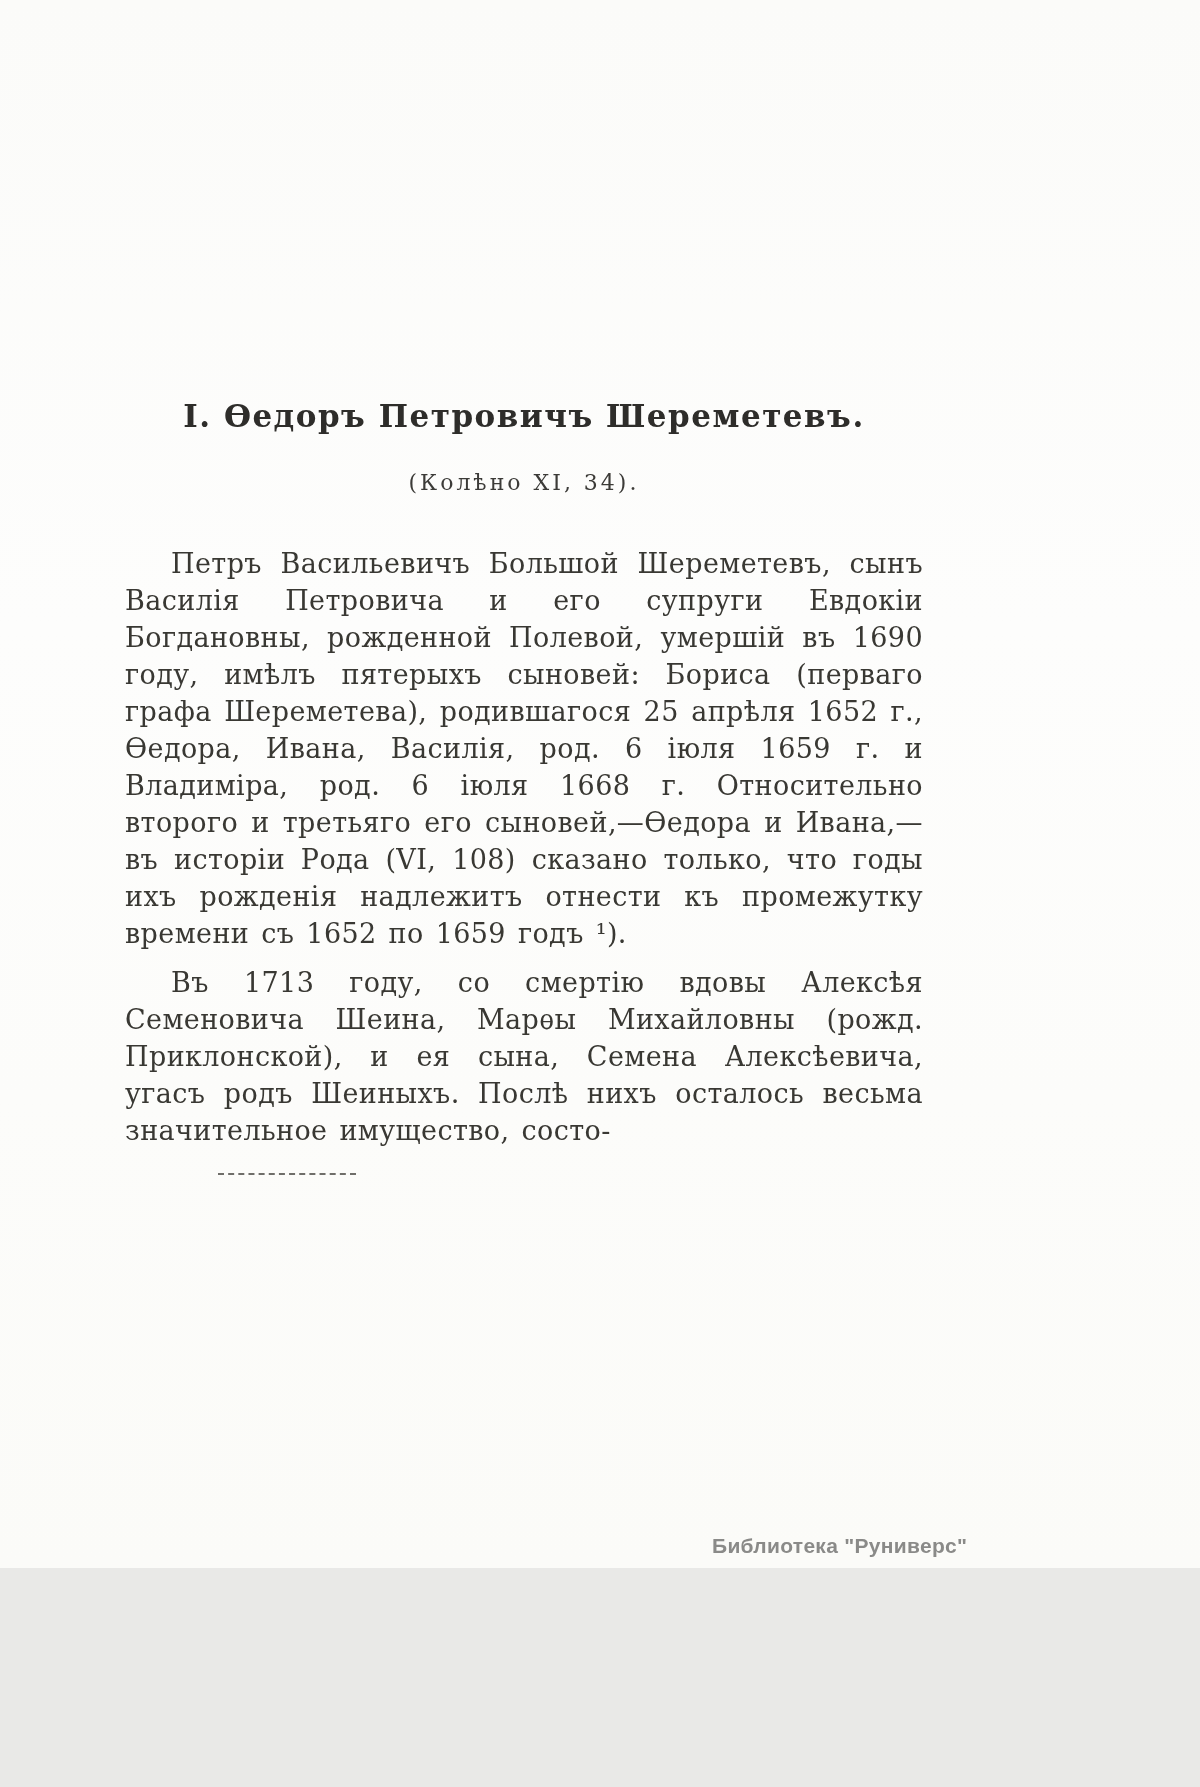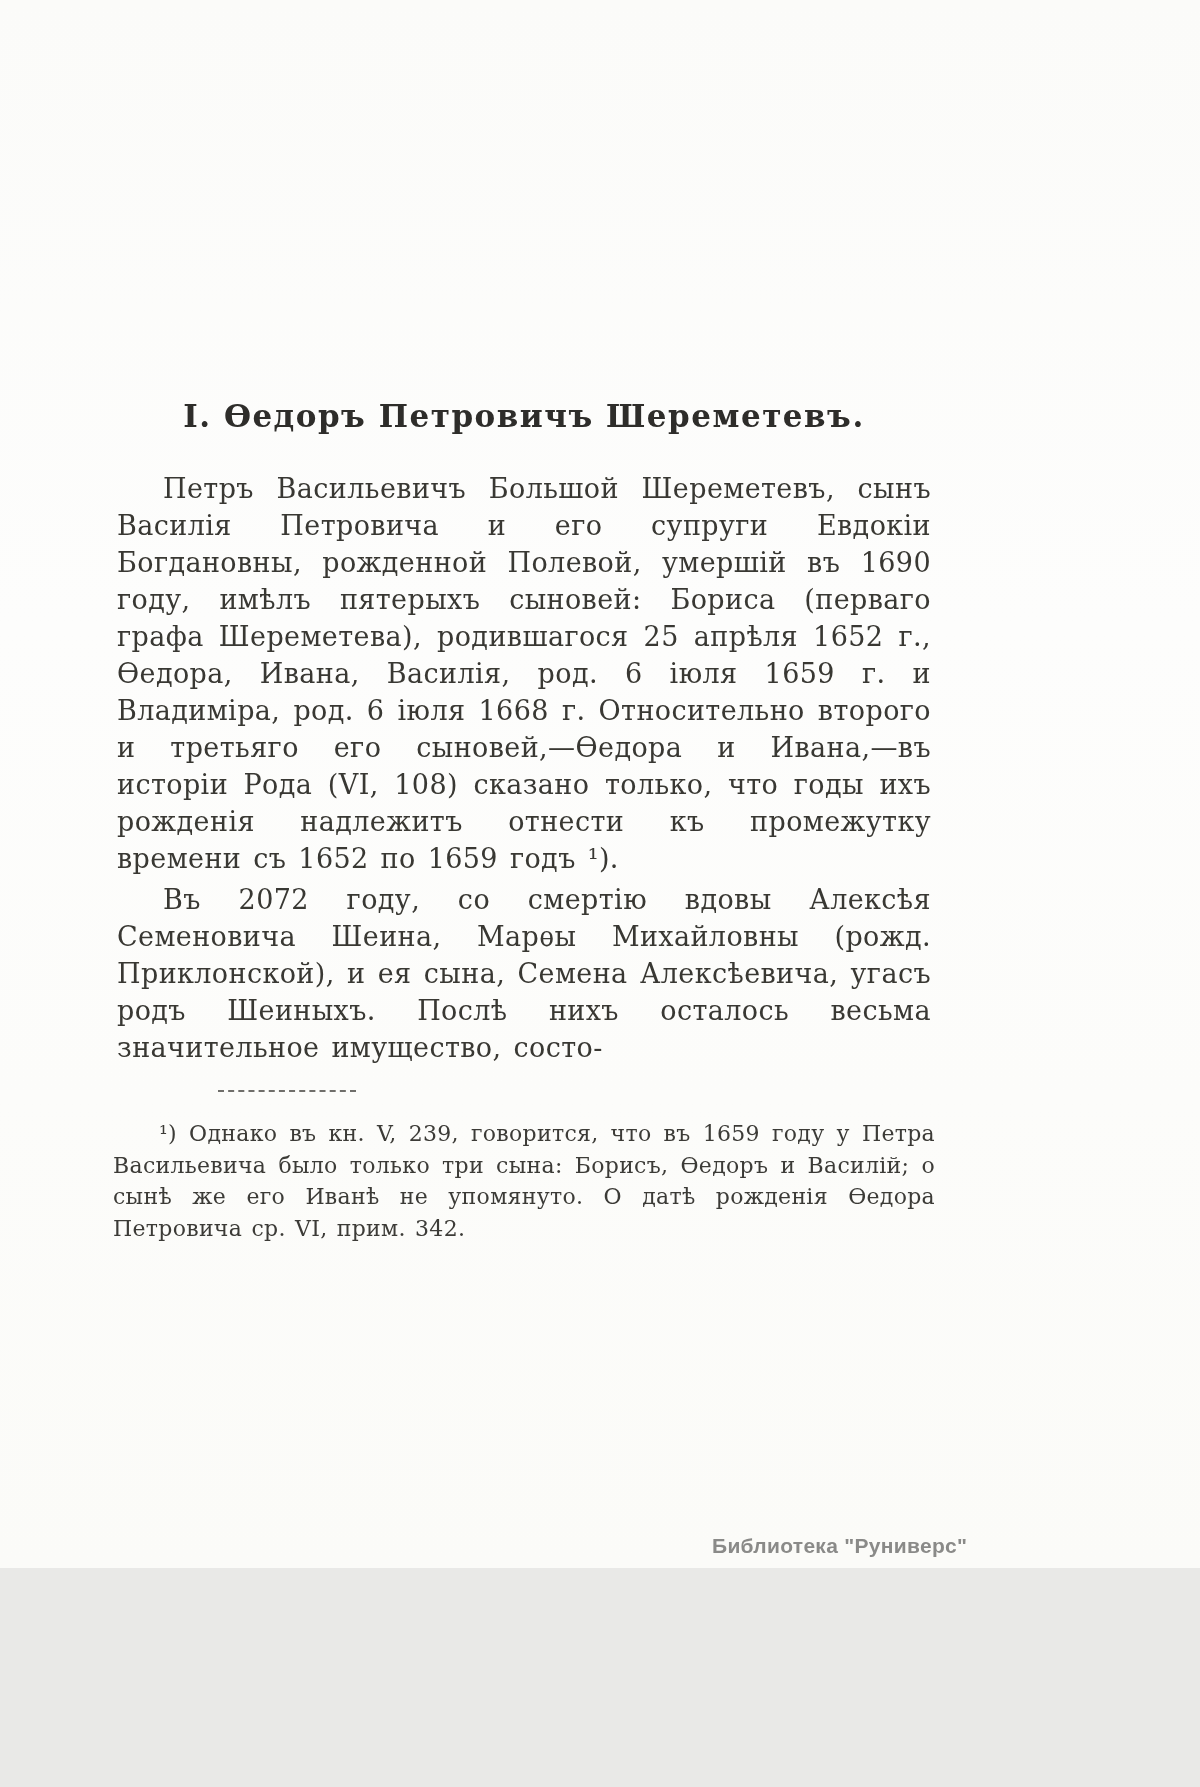--- a/index.html
+++ b/index.html
@@ -33,21 +33,21 @@
     font-family: "DejaVu Serif", serif;
   }
   .chapter-subtitle {
     margin: 0 0 50px 0;
     text-align: center;
     font-size: 22px;
     letter-spacing: 3px;
     color: #3c3b38;
   }
   .body-text p {
-    margin: 4px;
+    margin: 12px;
     font-size: 27px;
     line-height: 37px;
     text-align: justify;
     text-indent: 46px;
     letter-spacing: 0.4px;
     word-spacing: 3px;
     color: #393833;
   }
   .footnote-rule {
     width: 138px;
@@ -79,27 +79,27 @@
 </style>
 </head>
 <body>
 
 <div class="scan-page">
 
   <div class="text-block">
 
     <h1 class="chapter-title">I. Ѳедоръ Петровичъ Шереметевъ.</h1>
 
+    <div class="chapter-subtitle">(Колѣно XI, 34).</div>
 
     <div class="body-text">
       <p>Петръ Васильевичъ Большой Шереметевъ, сынъ Василія Петровича и его супруги Евдокіи Богдановны, рожденной Полевой, умершій въ 1690 году, имѣлъ пятерыхъ сыновей: Бориса (перваго графа Шереметева), родившагося 25 апрѣля 1652 г., Ѳедора, Ивана, Василія, род. 6 іюля 1659 г. и Владиміра, род. 6 іюля 1668 г. Относительно второго и третьяго его сыновей,—Ѳедора и Ивана,—въ исторіи Рода (VI, 108) сказано только, что годы ихъ рожденія надлежитъ отнести къ промежутку времени съ 1652 по 1659 годъ ¹).</p>
-      <p>Въ 2072 году, со смертію вдовы Алексѣя Семеновича Шеина, Марѳы Михайловны (рожд. Приклонской), и ея сына, Семена Алексѣевича, угасъ родъ Шеиныхъ. Послѣ нихъ осталось весьма значительное имущество, состо-</p>
+      <p>Въ 1713 году, со смертію вдовы Алексѣя Семеновича Шеина, Марѳы Михайловны (рожд. Приклонской), и ея сына, Семена Алексѣевича, угасъ родъ Шеиныхъ. Послѣ нихъ осталось весьма значительное имущество, состо-</p>
     </div>
 
     <hr class="footnote-rule">
 
-    <p class="footnote">¹) Однако въ кн. V, 239, говорится, что въ 1659 году у Петра Васильевича было только три сына: Борисъ, Ѳедоръ и Василій; о сынѣ же его Иванѣ не упомянуто. О датѣ рожденія Ѳедора Петровича ср. VI, прим. 342.</p>
 
   </div>
 
   <div class="watermark">Библиотека "Руниверс"</div>
 
 </div>
 
 </body></html>

